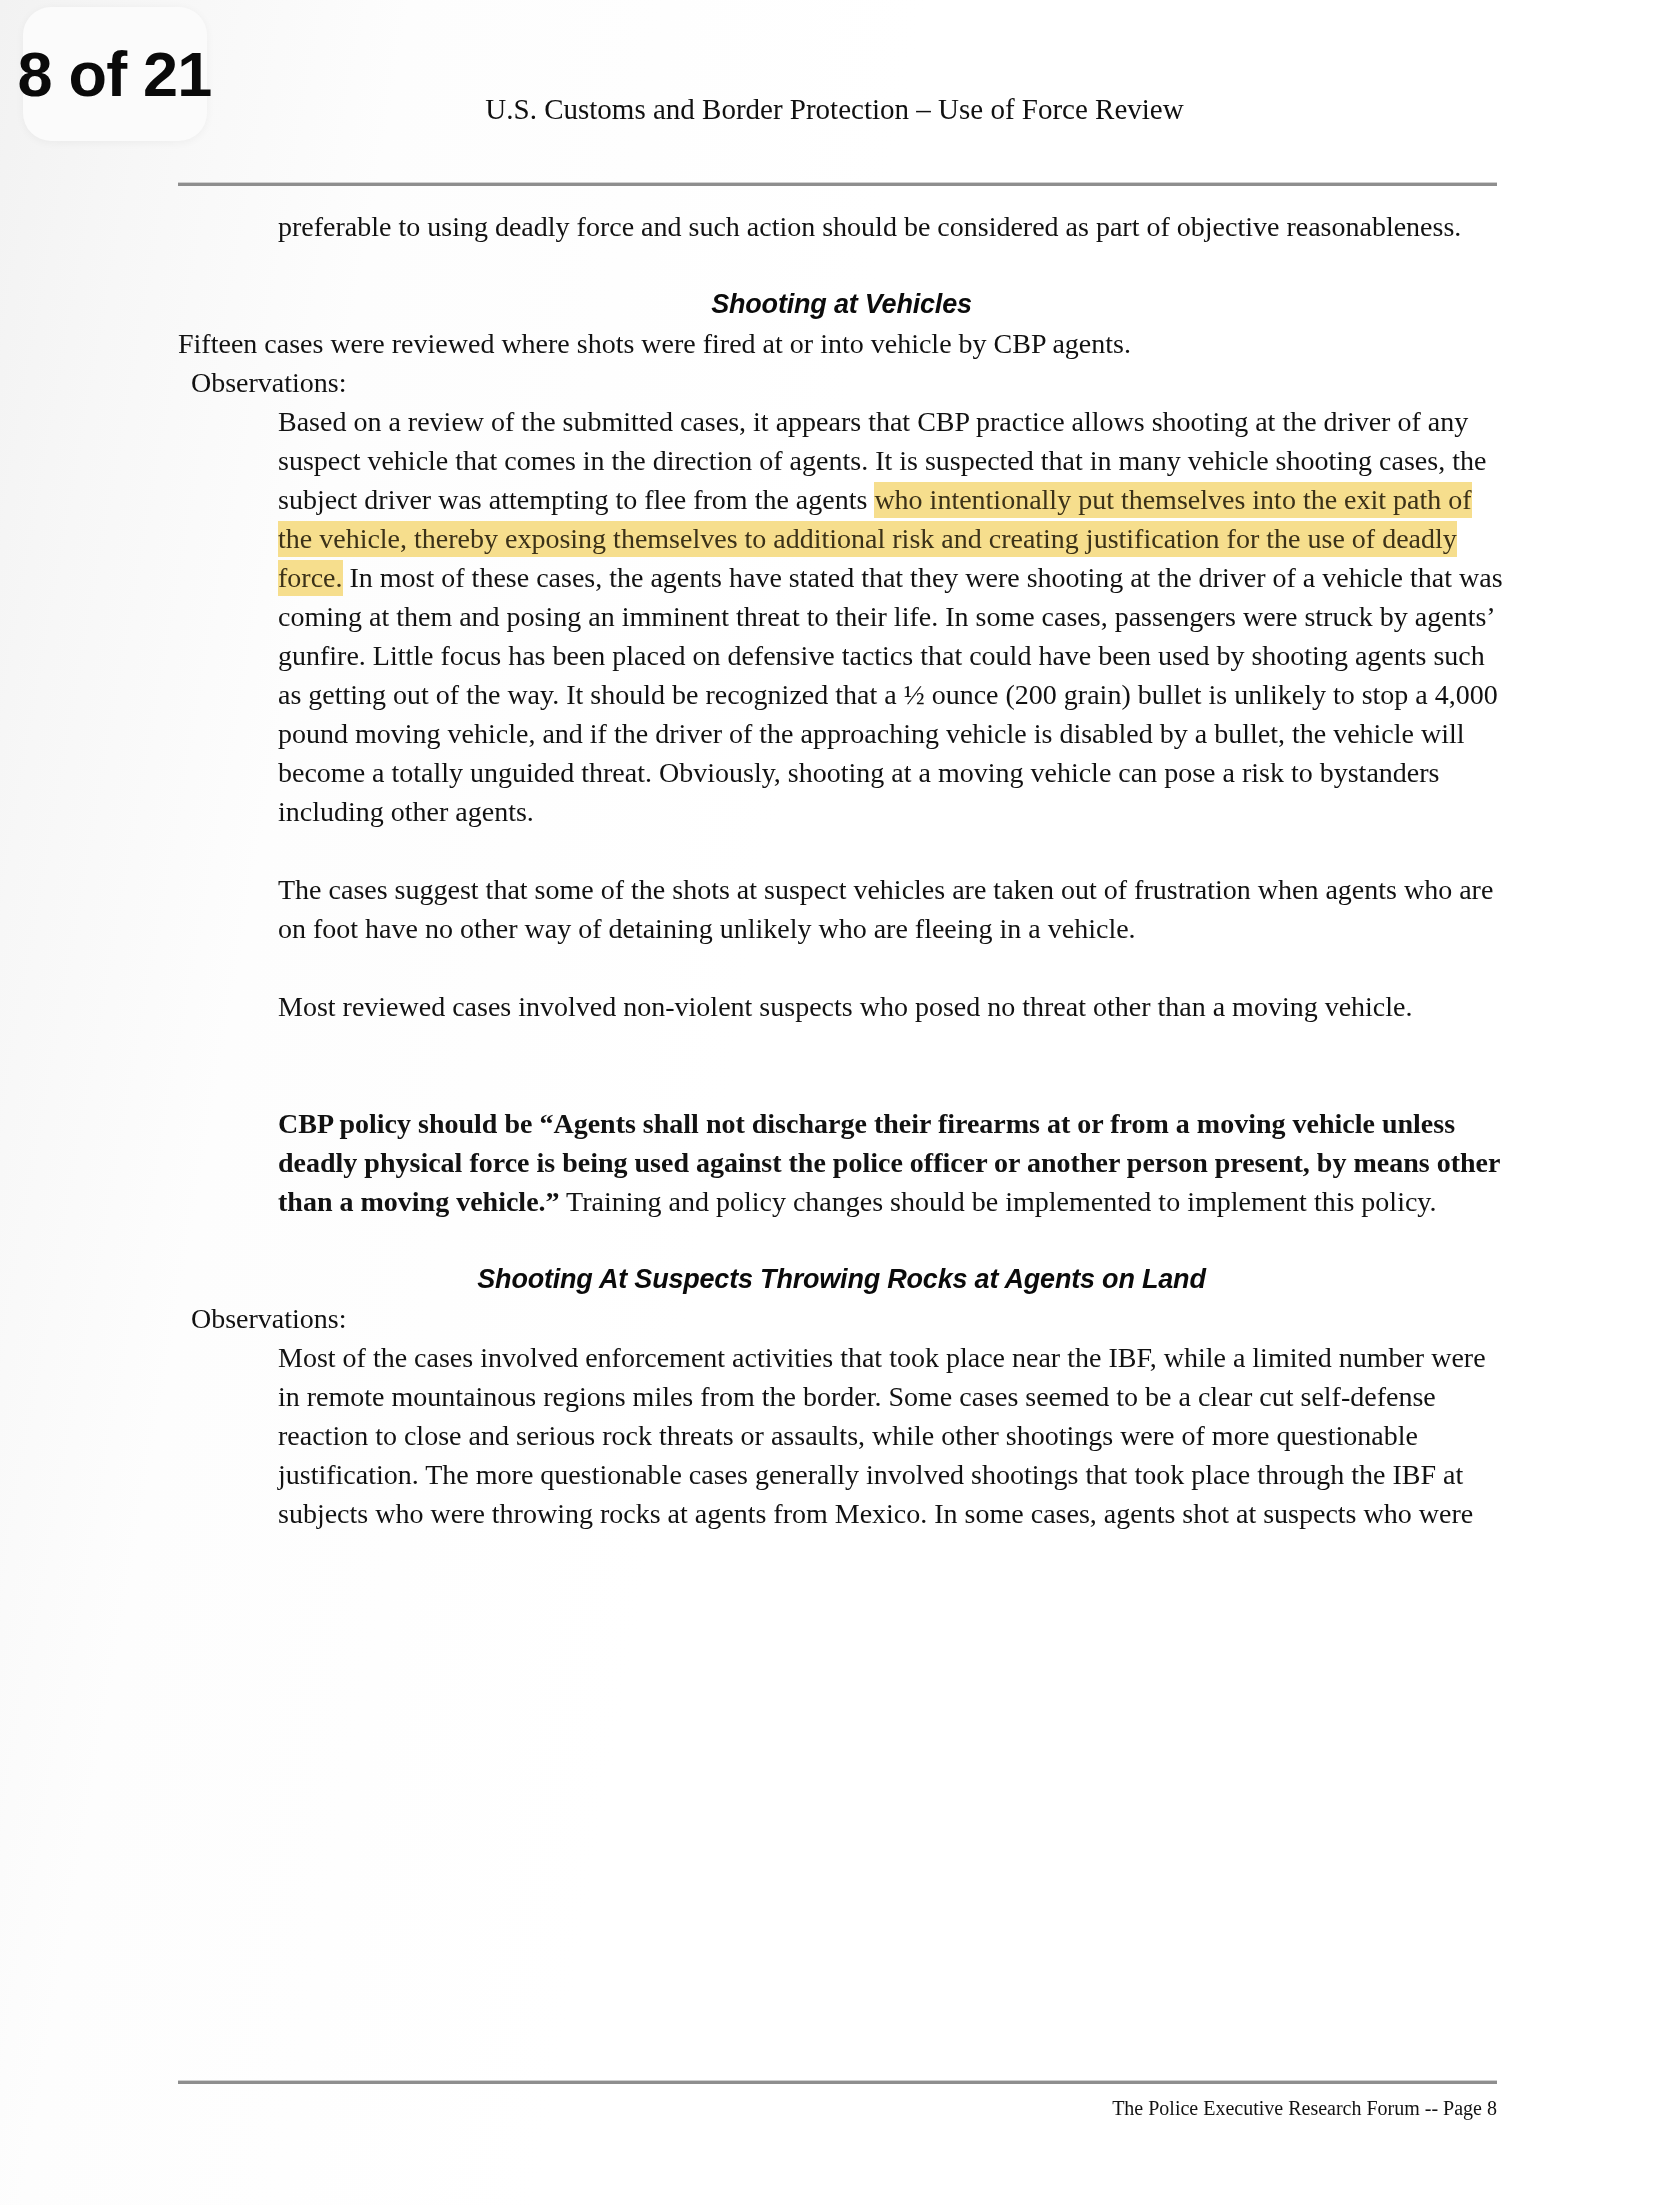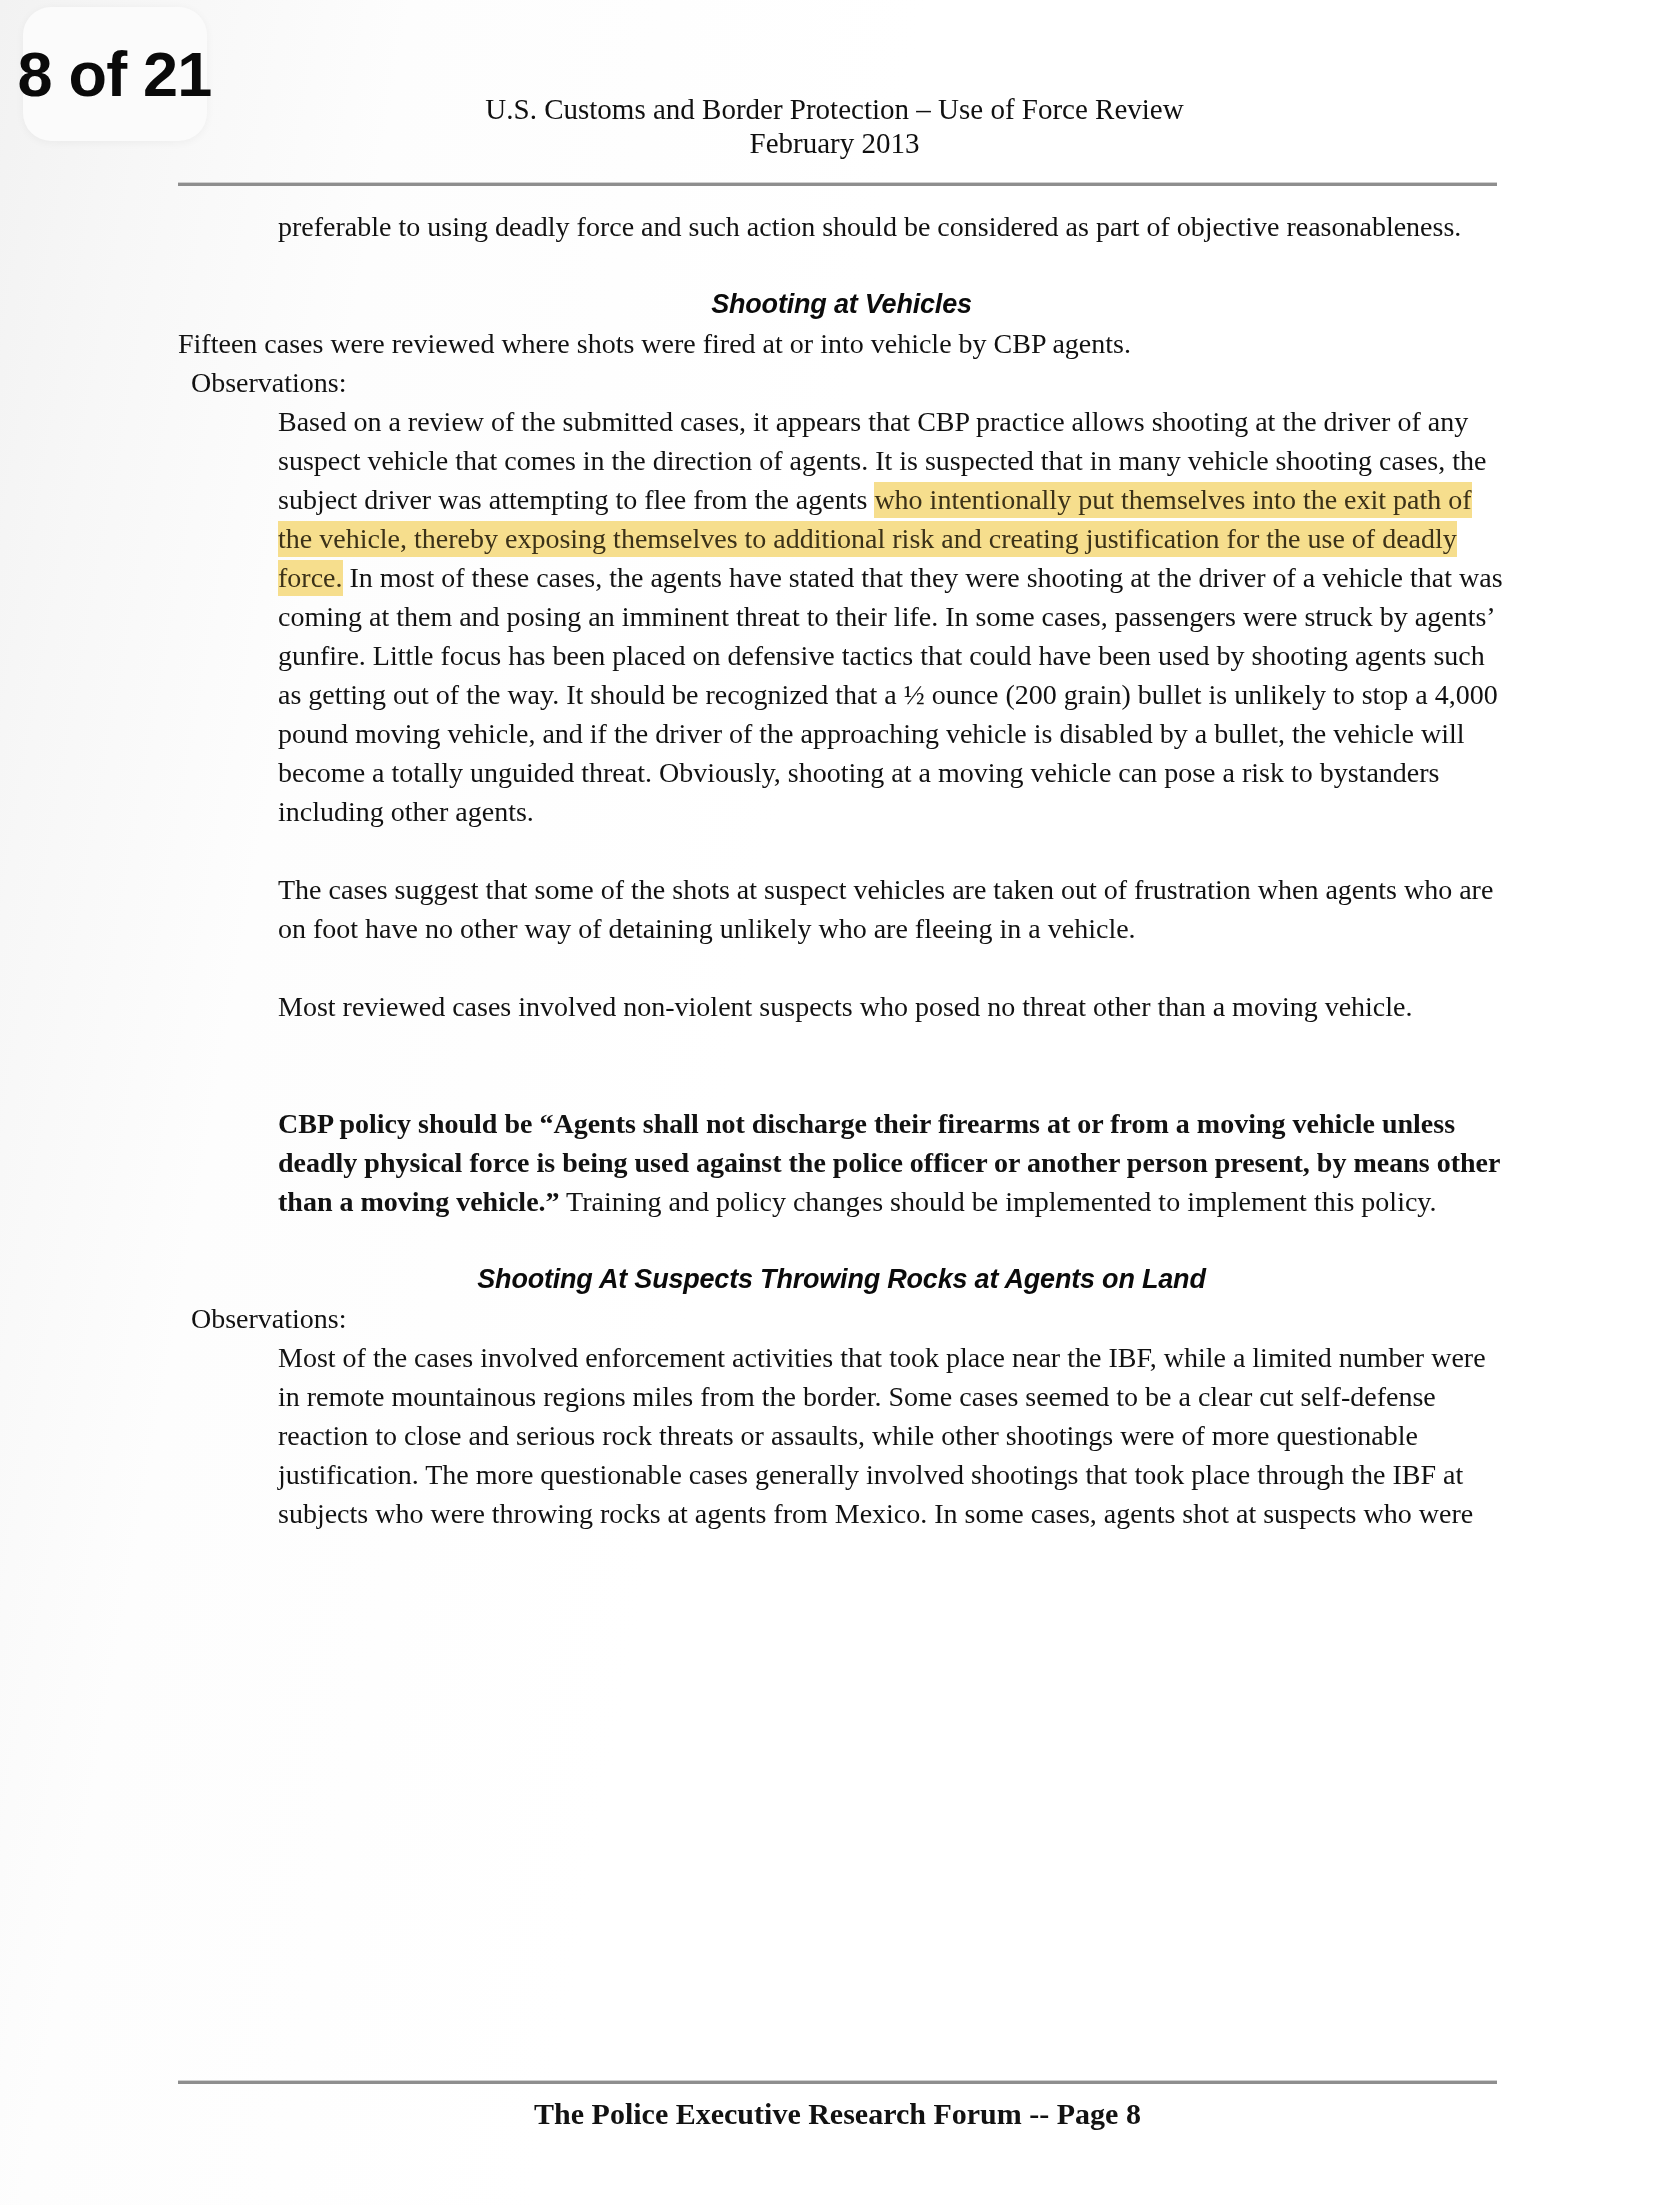--- a/index.html
+++ b/index.html
@@ -121,40 +121,38 @@
     color: #3b3118;
   }
 
   .bold { font-weight: 700; }
 
   .footer {
     position: absolute;
     left: 178px;
     top: 2084px;
     width: 1319px;
-    text-align: center;
-    font-size: 30px;
+    text-align: right;
+    font-size: 20px;
     color: #121212;
-    font-weight: bold;
   }
 </style>
 </head>
 <body>
 
 <div class="page">
 
   <div class="page-badge">
     <span class="page-badge-label">8 of 21</span>
   </div>
 
   <div class="sheet">
 
     <div class="doc-header">
       <span class="line">U.S. Customs and Border Protection – Use of Force Review</span>
-      <span class="line">February 2013</span>
     </div>
 
     <div class="rule rule-top"></div>
 
     <div class="body-col">
 
       <p class="para indent">preferable to using deadly force and such action should be considered as part of objective reasonableness.</p>
 
       <div class="gap-md"></div>
 

